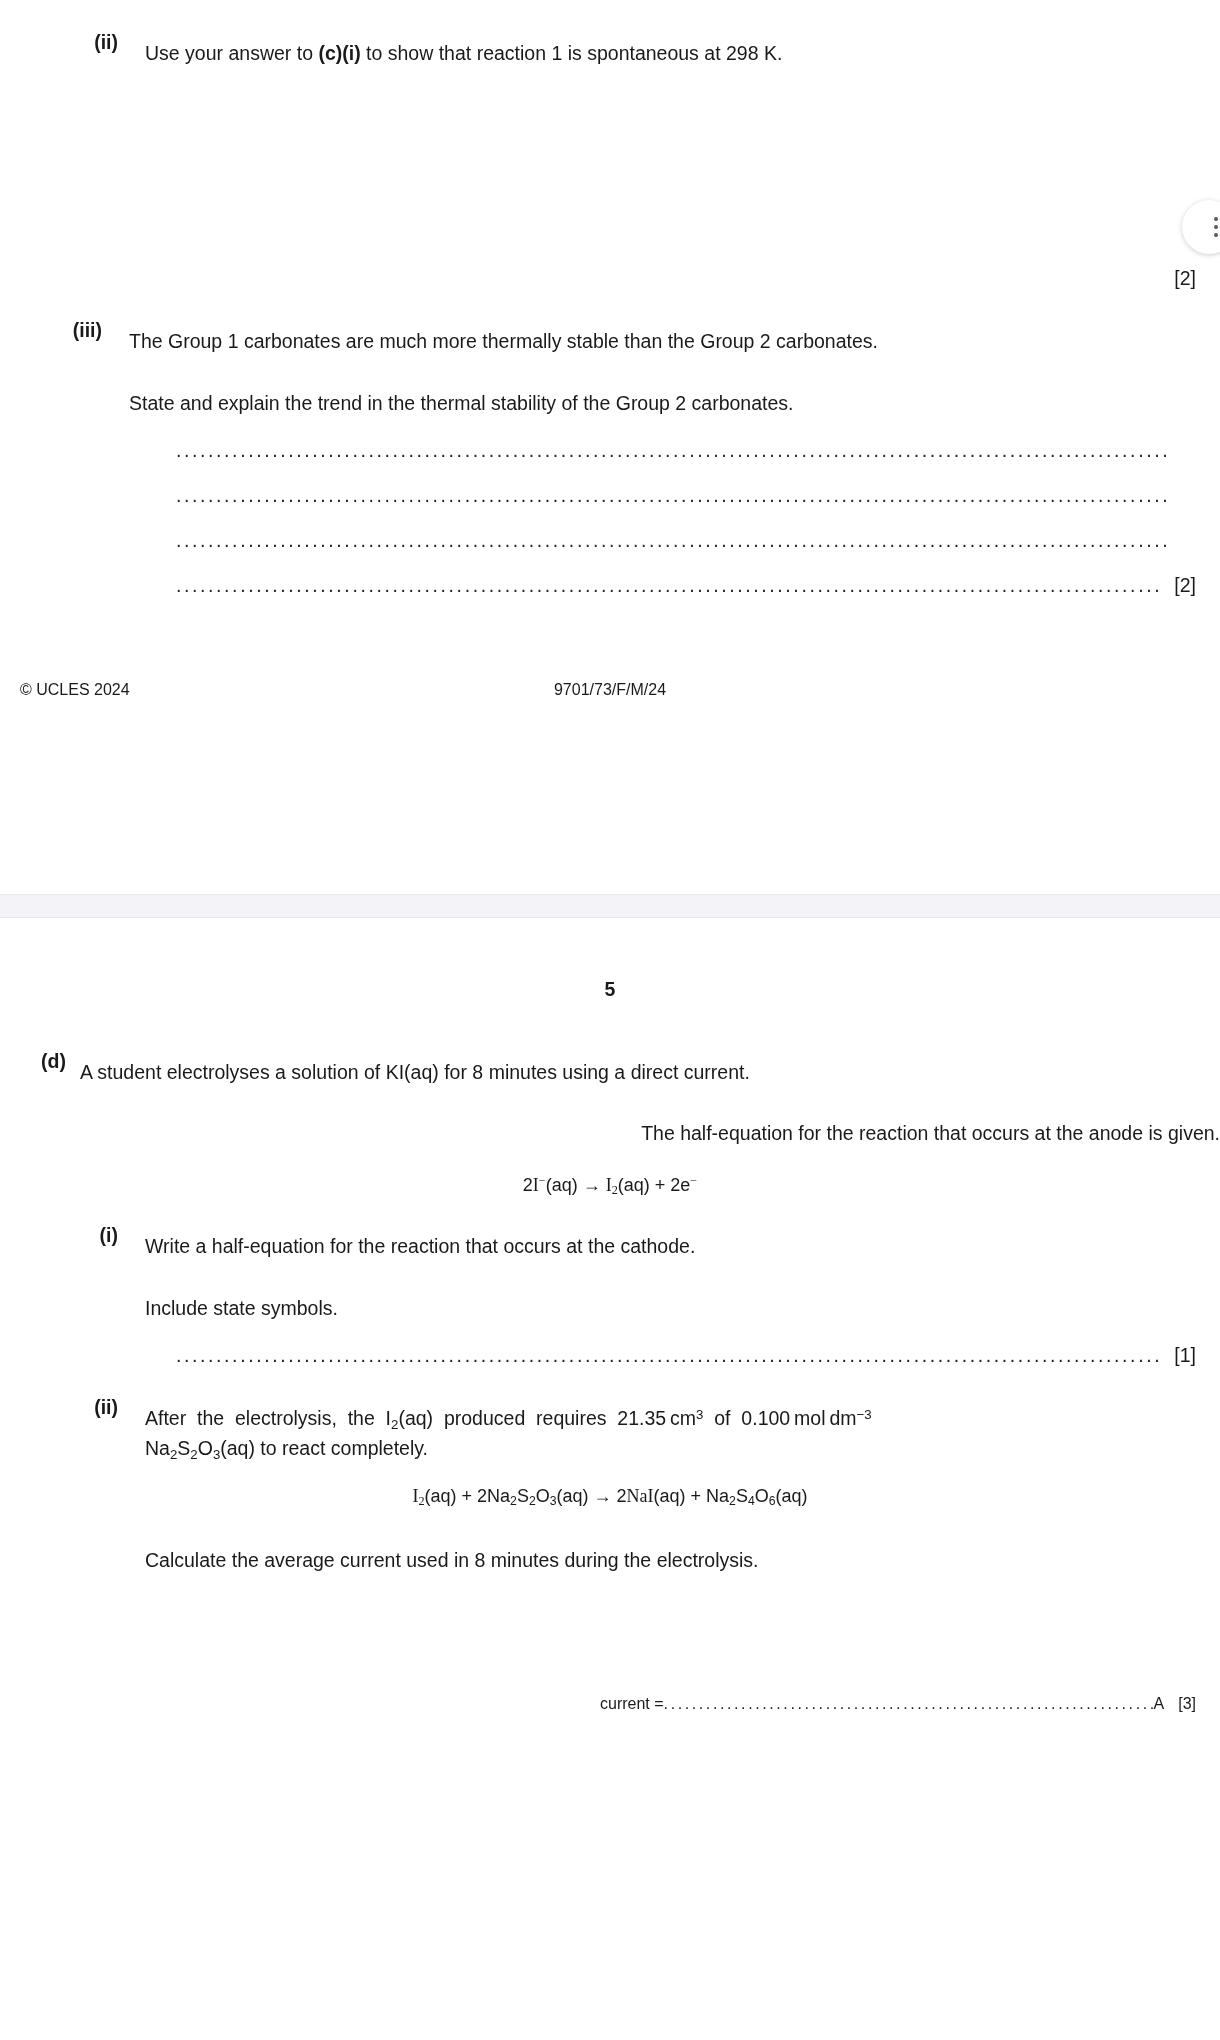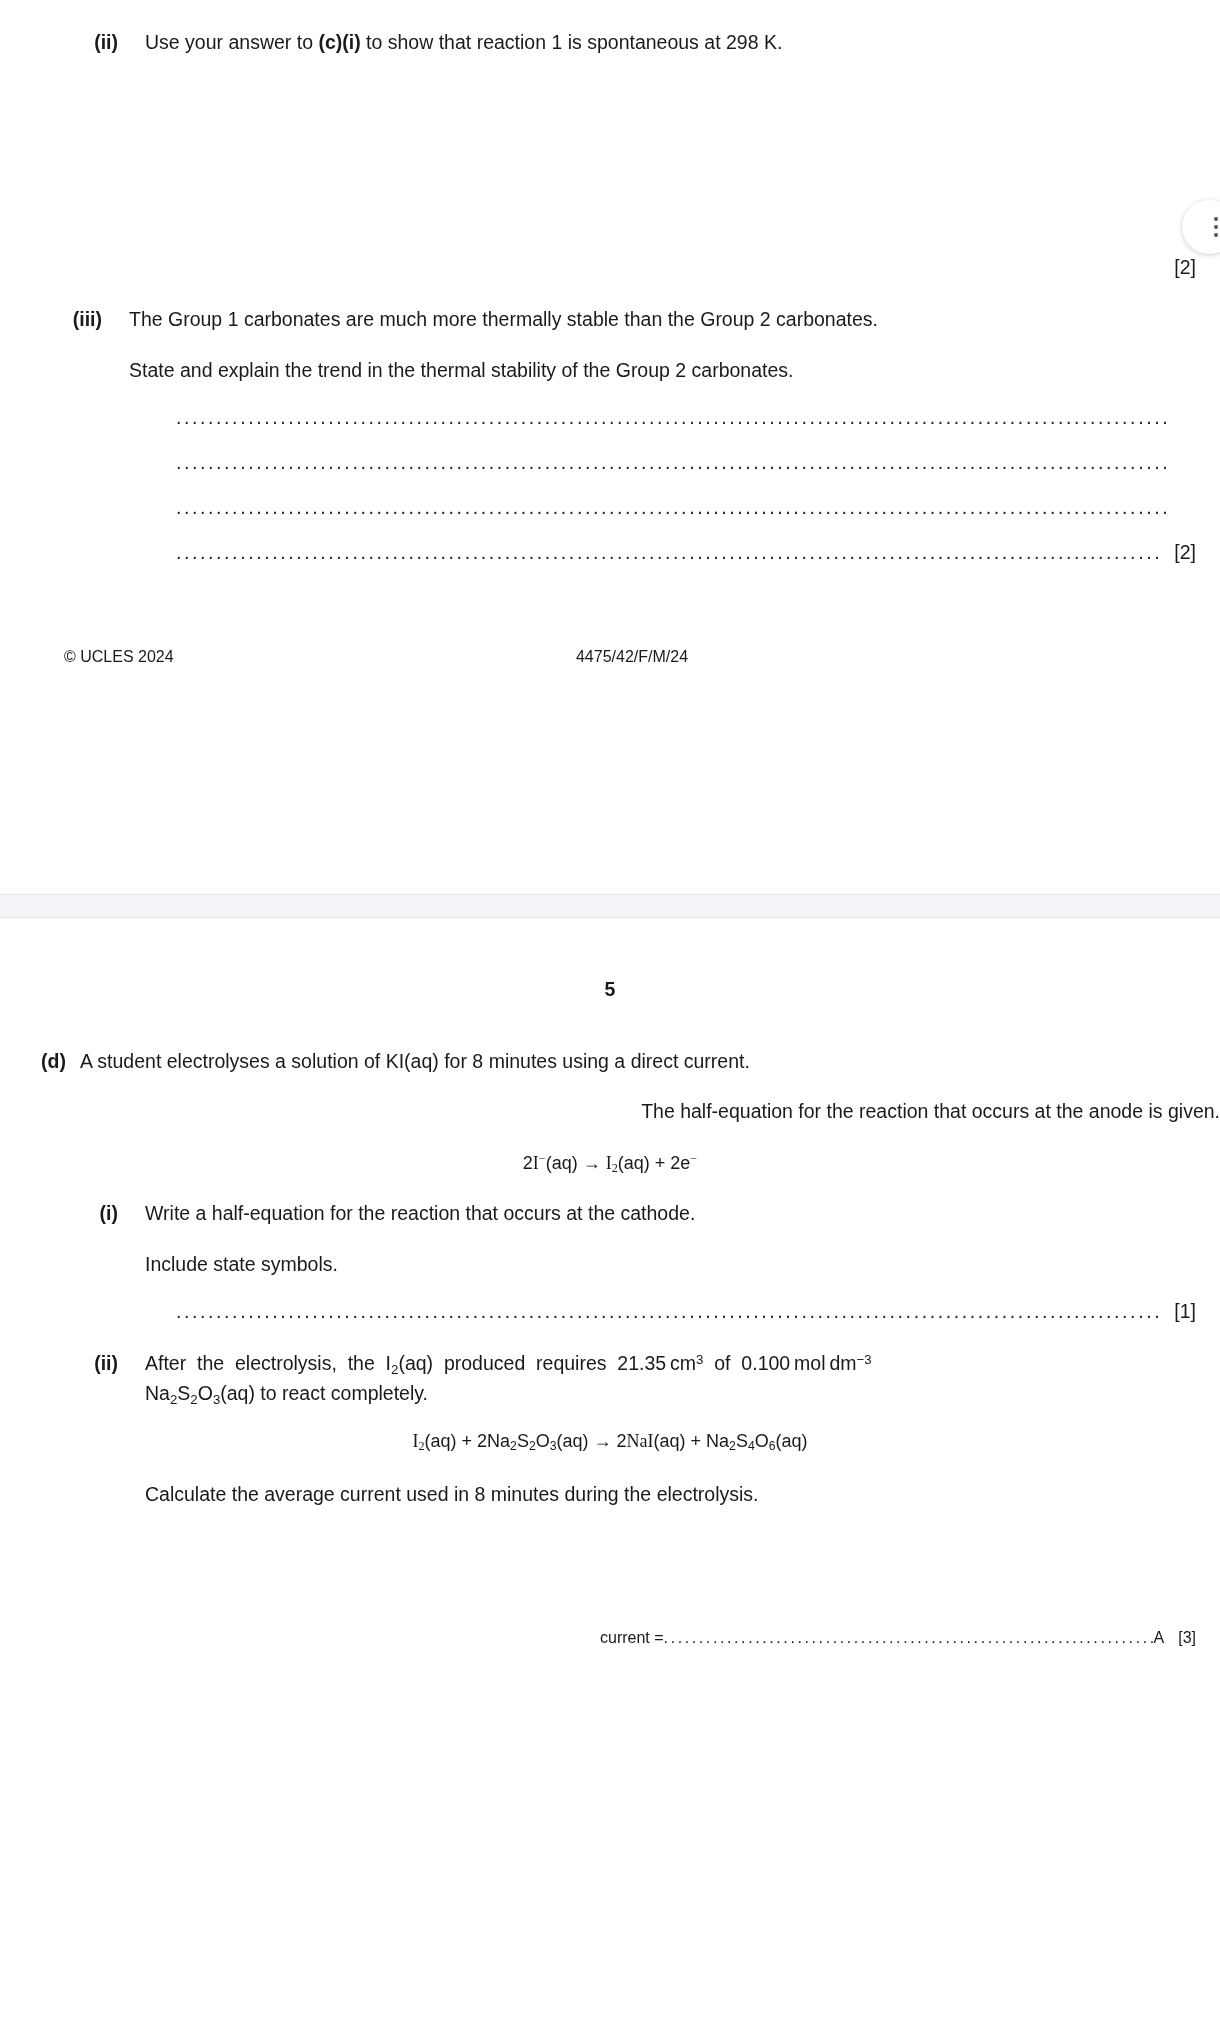--- a/index.html
+++ b/index.html
@@ -42,20 +42,21 @@
     font-size: 19.5px;
     line-height: 1.45;
   }
   .label {
     font-weight: bold;
     flex: 0 0 auto;
     text-align: right;
   }
   .body-text {
     flex: 1 1 auto;
+    margin-top: 11px;
   }
   .lab-w-roman { width: 62px; margin-right: 27px; }
   .lab-w-d { width: 46px; margin-right: 14px; }
 
   .block-ii   { margin-left: 56px; margin-top: 14px; }
   .block-iii  { margin-left: 40px; margin-top: 26px; }
   .block-d    { margin-left: 20px; }
   .block-di   { margin-left: 56px; margin-top: 24px; }
   .block-dii  { margin-left: 56px; margin-top: 26px; }
 
@@ -90,21 +91,20 @@
     font-size: 19.5px;
   }
 
   
   .footer {
     display: flex;
     align-items: baseline;
     margin-top: 84px;
     font-size: 16px;
     padding-left: 20px;
-    margin-left: 44px;
   }
   .copyright { flex: 0 0 auto; }
   .paper-code {
     margin-left: 0;
     position: absolute;
     left: 0;
     right: 0;
     text-align: center;
     font-size: 16px;
   }
@@ -230,21 +230,21 @@
     <div class="dots" style="margin-left:176px;">..............................................................................................................................................................................................</div>
     <div class="marks-tail">&nbsp;&nbsp;&nbsp;</div>
   </div>
   <div class="dots-line">
     <div class="dots" style="margin-left:176px;">............................................................................................................................................................</div>
     <div class="marks-tail">[2]</div>
   </div>
 
   <div class="footer footer-wrap">
     <div class="copyright">© UCLES 2024</div>
-    <div class="paper-code">4475/42/F/M/24</div>
+    <div class="paper-code">9701/73/F/M/24</div>
   </div>
 
 </div>
 
 <div class="gap-band"></div>
 
 <div class="page page-bottom">
 
   <div class="page-number">5</div>
 

